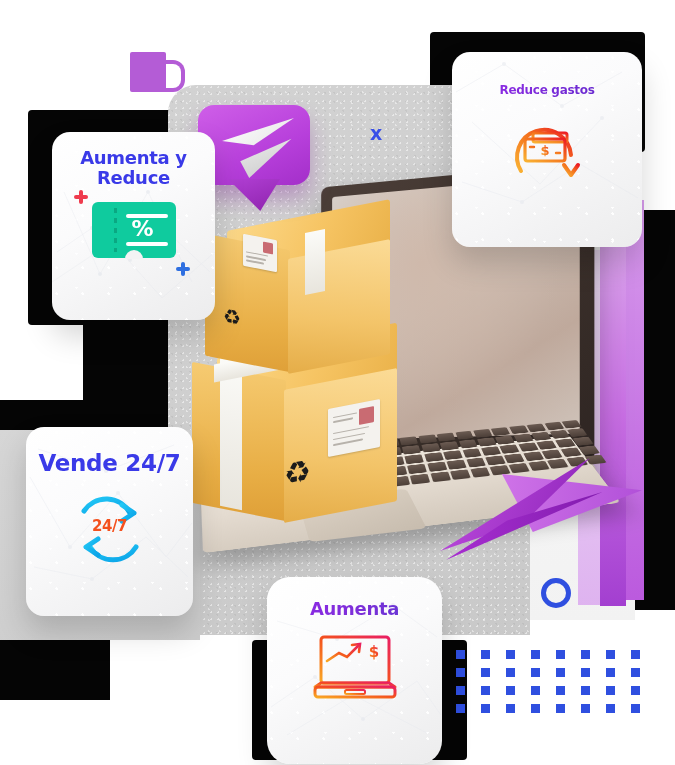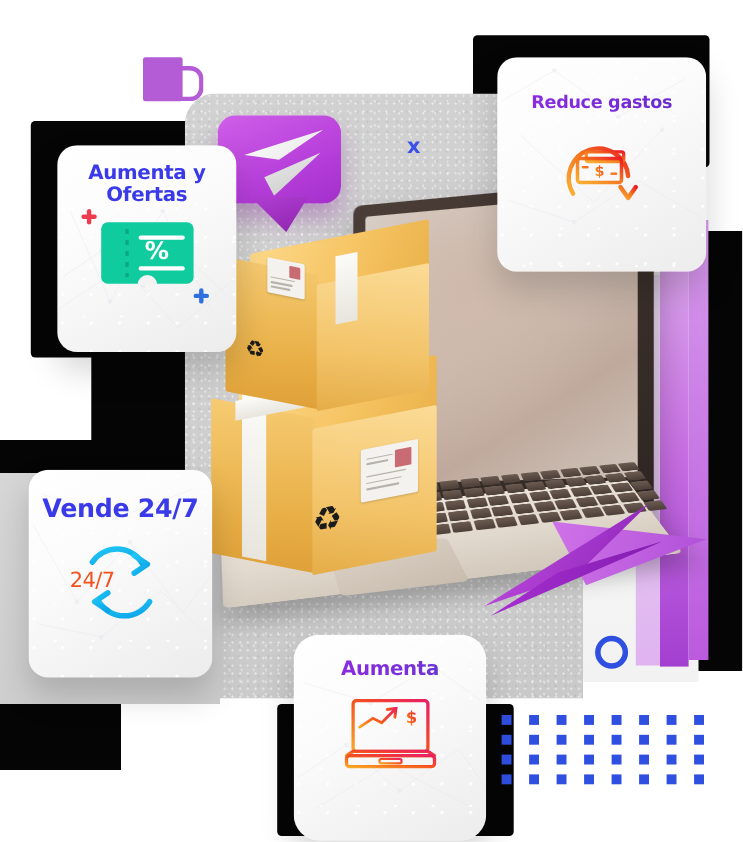--- a/index.html
+++ b/index.html
@@ -164,21 +164,21 @@
     box-shadow:0 16px 30px rgba(0,0,0,.17);
     display:flex;flex-direction:column;align-items:center;
   }
   .card .web{position:absolute;inset:0;opacity:.5;pointer-events:none;}
   .card-title{position:relative;text-align:center;font-weight:800;line-height:1.12;letter-spacing:-.3px;z-index:2;}
   .icon-wrap{position:relative;z-index:2;}
 
   #card-ofertas{left:52px;top:132px;width:163px;height:172px;padding-top:16px;}
   #card-ofertas .card-title{font-size:18px;color:#3a3ae8;}
   #card-reduce{left:452px;top:52px;width:190px;height:163px;padding-top:32px;}
-  #card-reduce .card-title{font-size:16px;
+  #card-reduce .card-title{font-size:12px;
     background:linear-gradient(90deg,#8a2be2,#6a2bd0);-webkit-background-clip:text;background-clip:text;color:transparent;}
   #card-vende{left:26px;top:427px;width:167px;height:165px;padding-top:24px;}
   #card-vende .card-title{font-size:23px;color:#3a3ae8;}
   #card-aumenta{left:267px;top:577px;width:175px;height:165px;padding-top:22px;border-radius:23px;}
   #card-aumenta .card-title{font-size:18px;
     background:linear-gradient(100deg,#8a2be2,#7b2fd8 60%,#6a35d5);-webkit-background-clip:text;background-clip:text;color:transparent;}
 
   
   .coupon{position:relative;width:84px;height:56px;margin-top:14px;}
   .coupon-body{position:absolute;inset:0;background:#0fcb9e;border-radius:6px;}
@@ -192,22 +192,22 @@
   .spark:before,.spark:after{content:"";position:absolute;background:currentColor;}
   .spark:before{left:5px;top:0;width:4px;height:14px;border-radius:2px;}
   .spark:after{left:0;top:5px;width:14px;height:4px;border-radius:2px;}
   #spark-red{left:22px;top:58px;color:#ef3b4e;}
   #spark-blue{left:124px;top:130px;color:#2f6fe0;}
 
   
   .money{position:relative;width:92px;height:80px;margin-top:10px;}
   
   .c247{position:relative;width:92px;height:82px;margin-top:12px;}
-  .c247 .txt{position:absolute;left:0;right:0;top:28px;
-    color:#f4511e;font-size:19px;font-weight:400;letter-spacing:-.5px;}
+  .c247 .txt{position:absolute;left:0;right:0;top:28px;text-align:center;
+    color:#f4511e;font-size:15px;font-weight:700;letter-spacing:-.5px;}
   
   .chartico{position:relative;width:96px;height:78px;margin-top:12px;}
 </style>
 </head>
 <body>
 
 <div id="stage">
 
   <div class="slab" id="slab-left"></div>
   <div class="slab" id="slab-left2"></div>
@@ -399,21 +399,21 @@
       <g fill="#dfe3ea">
           <circle cx="40" cy="96" r="2"></circle>
           <circle cx="78" cy="128" r="2"></circle>
           <circle cx="120" cy="104" r="2"></circle>
           <circle cx="48" cy="142" r="2"></circle>
           <circle cx="96" cy="60" r="2"></circle>
         </g>
     </svg>
     <div class="card-title">
       <span>Aumenta y</span><br>
-      <span>Ofertas</span>
+      <span>Reduce</span>
     </div>
     <div class="icon-wrap coupon">
       <div class="coupon-body"></div>
       <div class="coupon-dash"></div>
       <div class="coupon-line" style="top:12px;"></div>
       <div class="coupon-line" style="bottom:12px;"></div>
       <div class="coupon-pct">%</div>
       <div class="coupon-notch"></div>
     </div>
     <div class="spark" id="spark-red"></div>

